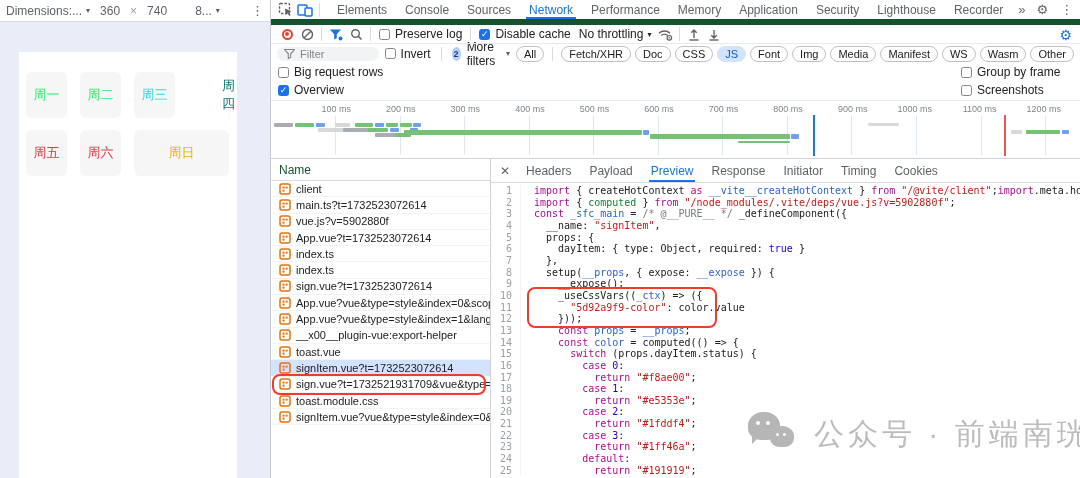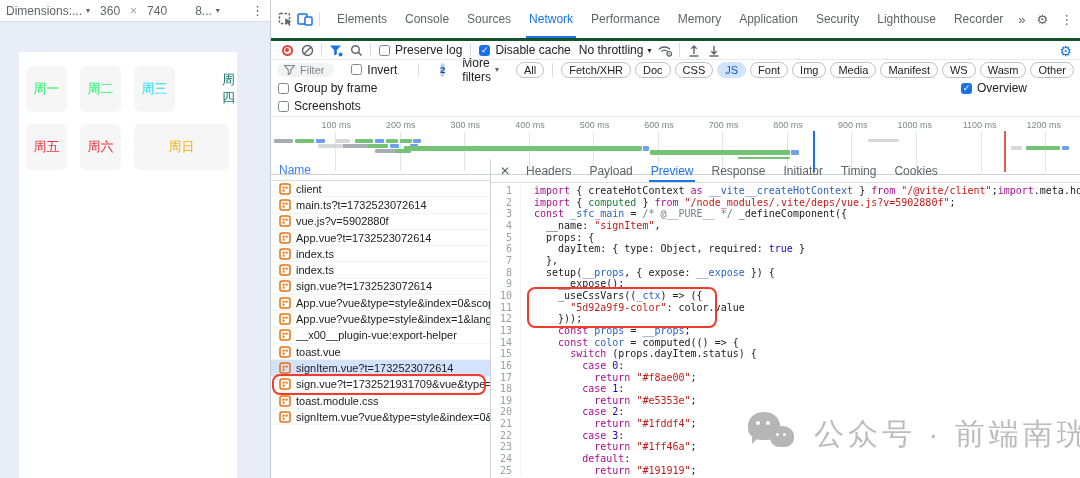--- a/index.html
+++ b/index.html
@@ -6,68 +6,68 @@
   html,body { width:1080px; height:478px; overflow:hidden; }
   body { font-family:"Liberation Sans","DejaVu Sans",sans-serif; background:#fff; position:relative; color:#202124; }
 
   
   .left-pane { position:absolute; left:0; top:0; width:270px; height:478px; background:#e9edf8; }
   .device-toolbar { height:22px; background:#fff; border-bottom:1px solid #dadce0; display:flex; align-items:center; gap:10px; padding:4px 6px; font-size:12px; color:#5f6368; white-space:nowrap; }
   .device-toolbar .caret { font-size:8px; color:#5f6368; }
   .device-toolbar .kebab { margin-left:auto; font-size:13px; color:#5f6368; }
   .dim-group { display:flex; align-items:center; gap:4px; }
   .page-card { position:absolute; left:19px; top:52px; width:218px; height:426px; background:#fff; }
-  .day-grid { display:grid; grid-template-columns:repeat(4,41px); grid-auto-rows:46px; gap:12px 13px; padding:14px 0 0 7px; }
+  .day-grid { display:grid; grid-template-columns:repeat(4,41px); grid-auto-rows:46px; gap:12px 13px; padding:20px 0 0 7px; }
   .day-btn { background:#f6f6f7; border-radius:6px; display:flex; align-items:center; justify-content:center; font-size:13px; font-weight:500; }
   .day-btn.wide { grid-column:span 2; }
 
   
   .devtools { position:absolute; left:270px; top:0; width:810px; height:478px; background:#fff; border-left:1px solid #c8cbd0; }
   .sep { width:1px; height:14px; background:#dadce0; margin:0 4px; flex:none; }
 
-  .dt-tabbar { height:41px; display:flex; align-items:center; border-bottom:3px solid #14532d; padding:0 4px; }
+  .dt-tabbar { height:25px; display:flex; align-items:center; border-bottom:6px solid #14532d; padding:0 4px; }
   .dt-tabbar .icn { width:20px; height:18px; display:flex; align-items:center; justify-content:center; flex:none; }
   .dt-tabs { display:flex; align-items:center; height:100%; margin-left:4px; }
   .dt-tab { padding:0 9px; font-size:12px; color:#5f6368; height:100%; display:flex; align-items:center; position:relative; white-space:nowrap; }
   .dt-tab.sel { color:#1a73e8; }
   .dt-tab.sel::after { content:""; position:absolute; left:6px; right:6px; bottom:0; height:2px; background:#1a73e8; }
   .dt-right { margin-left:auto; display:flex; align-items:center; gap:2px; }
   .glyph { color:#5f6368; font-size:13px; padding:0 5px; }
   .chev { color:#5f6368; font-size:13px; padding:0 6px; }
 
   .net-toolbar { height:19px; display:flex; align-items:center; padding:0 6px; border-bottom:1px solid #e8eaed; position:relative; }
   .net-toolbar .icn { width:20px; height:16px; display:flex; align-items:center; justify-content:center; flex:none; }
   .rec { width:11px; height:11px; border-radius:50%; border:2px solid #e94235; position:relative; }
   .rec::after { content:""; position:absolute; left:1.5px; top:1.5px; width:4px; height:4px; border-radius:50%; background:#e94235; }
   .gear-blue { color:#1a73e8; font-size:14px; position:absolute; right:8px; top:2px; }
 
   .cb { display:flex; align-items:center; gap:5px; font-size:12px; color:#202124; white-space:nowrap; }
   .cb .box { width:11px; height:11px; border:1.3px solid #80868b; border-radius:2.5px; background:#fff; flex:none; display:flex; align-items:center; justify-content:center; }
   .cb .box.checked { background:#1a73e8; border-color:#1a73e8; color:#fff; font-size:9px; font-weight:bold; line-height:1; }
   .throttle { display:flex; align-items:center; gap:4px; font-size:12px; color:#202124; margin:0 4px; }
 
-  .filter-bar { height:19px; display:flex; align-items:center; padding:0 6px; gap:17px; }
+  .filter-bar { height:19px; display:flex; align-items:center; padding:0 6px; gap:6px; }
   .filter-pill { width:150px; height:14px; background:#f1f3f4; border-radius:8px; display:flex; align-items:center; gap:5px; padding:0 7px; color:#80868b; font-size:11px; }
   .badge { width:14px; height:14px; border-radius:50%; background:#b5cff6; color:#17447e; font-size:9px; font-weight:bold; display:flex; align-items:center; justify-content:center; }
   .morefilters { display:flex; align-items:center; gap:4px; font-size:12px; color:#202124; }
   .chips { display:flex; align-items:center; gap:4px; }
   .chip { border:1px solid #bdc1c6; border-radius:8px; padding:1px 7px; font-size:11px; color:#202124; white-space:nowrap; }
   .chip.sel { background:#d2e3fc; border-color:#d2e3fc; color:#0b57d0; }
 
   .opts { height:37px; display:grid; grid-template-columns:683px 1fr; grid-template-rows:18px 18px; align-items:center; padding-left:7px; }
 
   .overview { position:relative; height:59px; border-top:1px solid #e8eaed; border-bottom:1px solid #cfd2d6; overflow:hidden; }
   .tick-label { position:absolute; top:3px; width:80px; text-align:right; font-size:9px; color:#80868b; }
   .gridline { position:absolute; top:15px; bottom:3px; width:1px; background:#dbe7f3; }
   .bar { position:absolute; border-radius:1px; }
   .vline { position:absolute; top:14px; bottom:2px; width:1.5px; }
 
   .split { position:absolute; left:0; top:159px; width:810px; bottom:0; display:flex; }
   .name-col { width:220px; border-right:1px solid #cfd2d6; display:flex; flex-direction:column; }
-  .name-head { height:22px; border-bottom:1px solid #dadce0; display:flex; align-items:center; padding-left:8px; font-size:12px; color:#3b82f6; }
+  .name-head { height:22px; border-bottom:1px solid #dadce0; display:flex; align-items:center; padding-left:8px; font-size:12px; color:#14532d; }
   .req-row { height:16.3px; display:flex; align-items:center; gap:5px; padding-left:8px; font-size:11px; color:#202124; border-bottom:1px solid #f1f3f4; white-space:nowrap; overflow:hidden; }
   .req-row.sel { background:#d3e3fd; }
   .req-icn { width:12px; height:12px; flex:none; }
 
   .detail { flex:1; display:flex; flex-direction:column; overflow:hidden; }
   .detail-tabs { height:24px; display:flex; align-items:center; border-bottom:1px solid #dadce0; padding:0 2px; }
   .d-tab { padding:0 9px; font-size:12px; color:#5f6368; height:100%; display:flex; align-items:center; position:relative; }
   .d-tab.sel { color:#1a73e8; }
   .d-tab.sel::after { content:""; position:absolute; left:7px; right:7px; bottom:0; height:2px; background:#1a73e8; }
   .close-x { color:#5f6368; font-size:12px; padding:0 7px; }
@@ -250,20 +250,24 @@
         <span class="chip">Img</span>
         <span class="chip">Media</span>
         <span class="chip">Manifest</span>
         <span class="chip">WS</span>
         <span class="chip">Wasm</span>
         <span class="chip">Other</span>
       </div>
   </div>
 
   <div class="opts">
+    <label class="cb">
+      <span class="box"></span>
+      <span>Big request rows</span>
+    </label>
     <label class="cb">
       <span class="box"></span>
       <span>Group by frame</span>
     </label>
     <label class="cb">
       <span class="box checked">✓</span>
       <span>Overview</span>
     </label>
     <label class="cb">
       <span class="box"></span>

